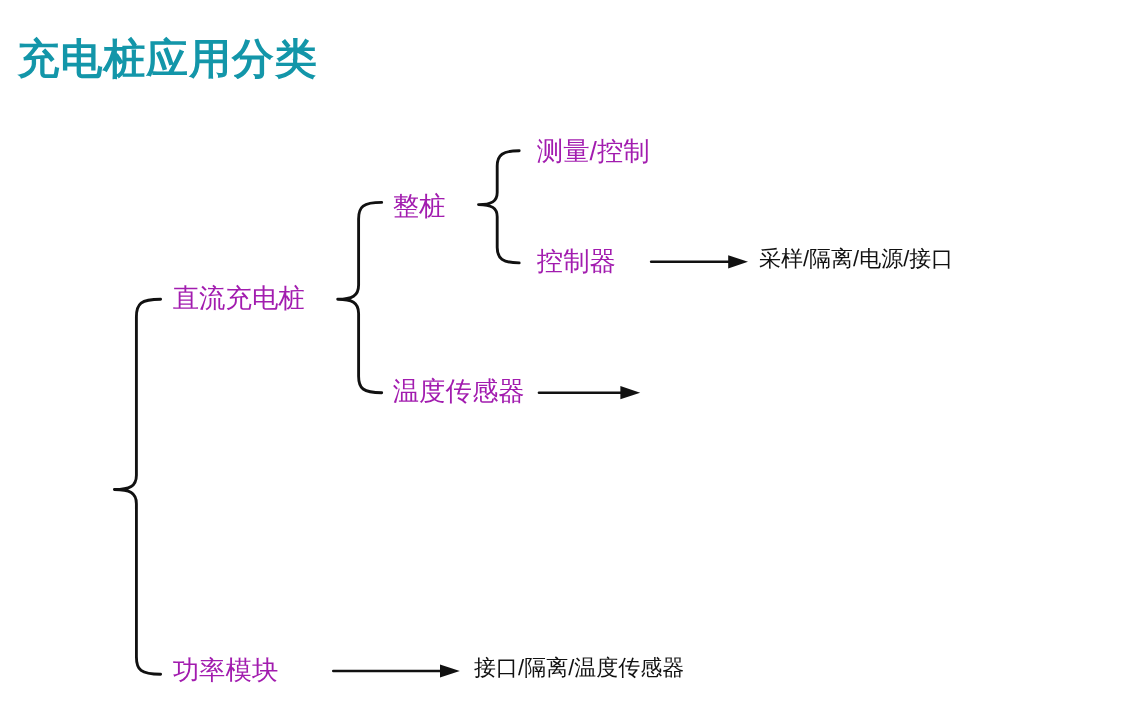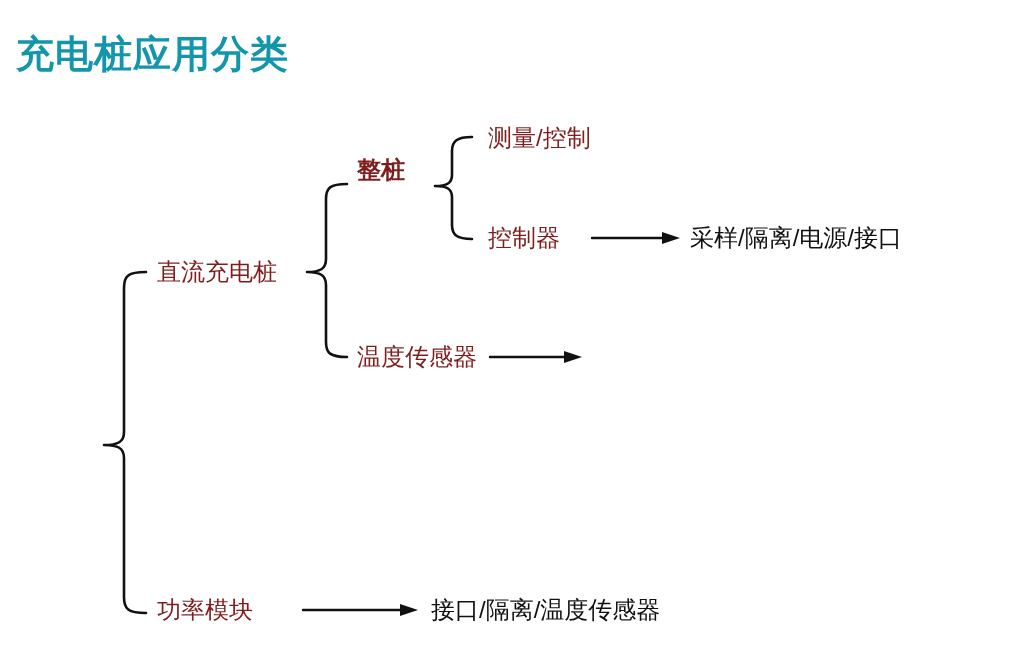--- a/index.html
+++ b/index.html
@@ -31,28 +31,28 @@
   #diagram {
     position: absolute;
     left: 0;
     top: 0;
     width: 1021px;
     height: 646px;
   }
   .node-label {
     position: absolute;
     font-size: 24px;
-    color: #7f1d1d;
+    color: #a21caf;
     white-space: nowrap;
     line-height: 1;
     font-family: "Liberation Sans", "DejaVu Sans", sans-serif;
   }
   .leaf-label {
     position: absolute;
-    font-size: 24px;
+    font-size: 20px;
     color: #111111;
     white-space: nowrap;
     line-height: 1;
     font-family: "Liberation Sans", "DejaVu Sans", sans-serif;
   }
 </style>
 </head>
 <body>
 
 <div id="page" style="background: rgb(255, 255, 255); padding-left: 12px;">
@@ -95,21 +95,21 @@
       <line x1="303" y1="610" x2="410" y2="610" stroke-width="2.4"></line>
       <path d="M 400,604 L 418,610 L 400,616 Z" fill="#111111" stroke="none"></path>
 
     </g>
   </svg>
 
   <div class="node-label" style="left:157px; top:260px;text-align:right;">直流充电桩</div>
 
   <div class="node-label" style="left:157px; top:598px;">功率模块</div>
 
-  <div class="node-label" style="left:357px; top:158px;font-weight:bold;">整桩</div>
+  <div class="node-label" style="left:357px; top:176px;">整桩</div>
 
   <div class="node-label" style="left:357px; top:345px;">温度传感器</div>
 
   <div class="node-label" style="left:488px; top:126px;">测量/控制</div>
 
   <div class="node-label" style="left:488px; top:226px;">控制器</div>
 
   <div class="leaf-label" style="left:690px; top:226px;">采样/隔离/电源/接口</div>
 
 

